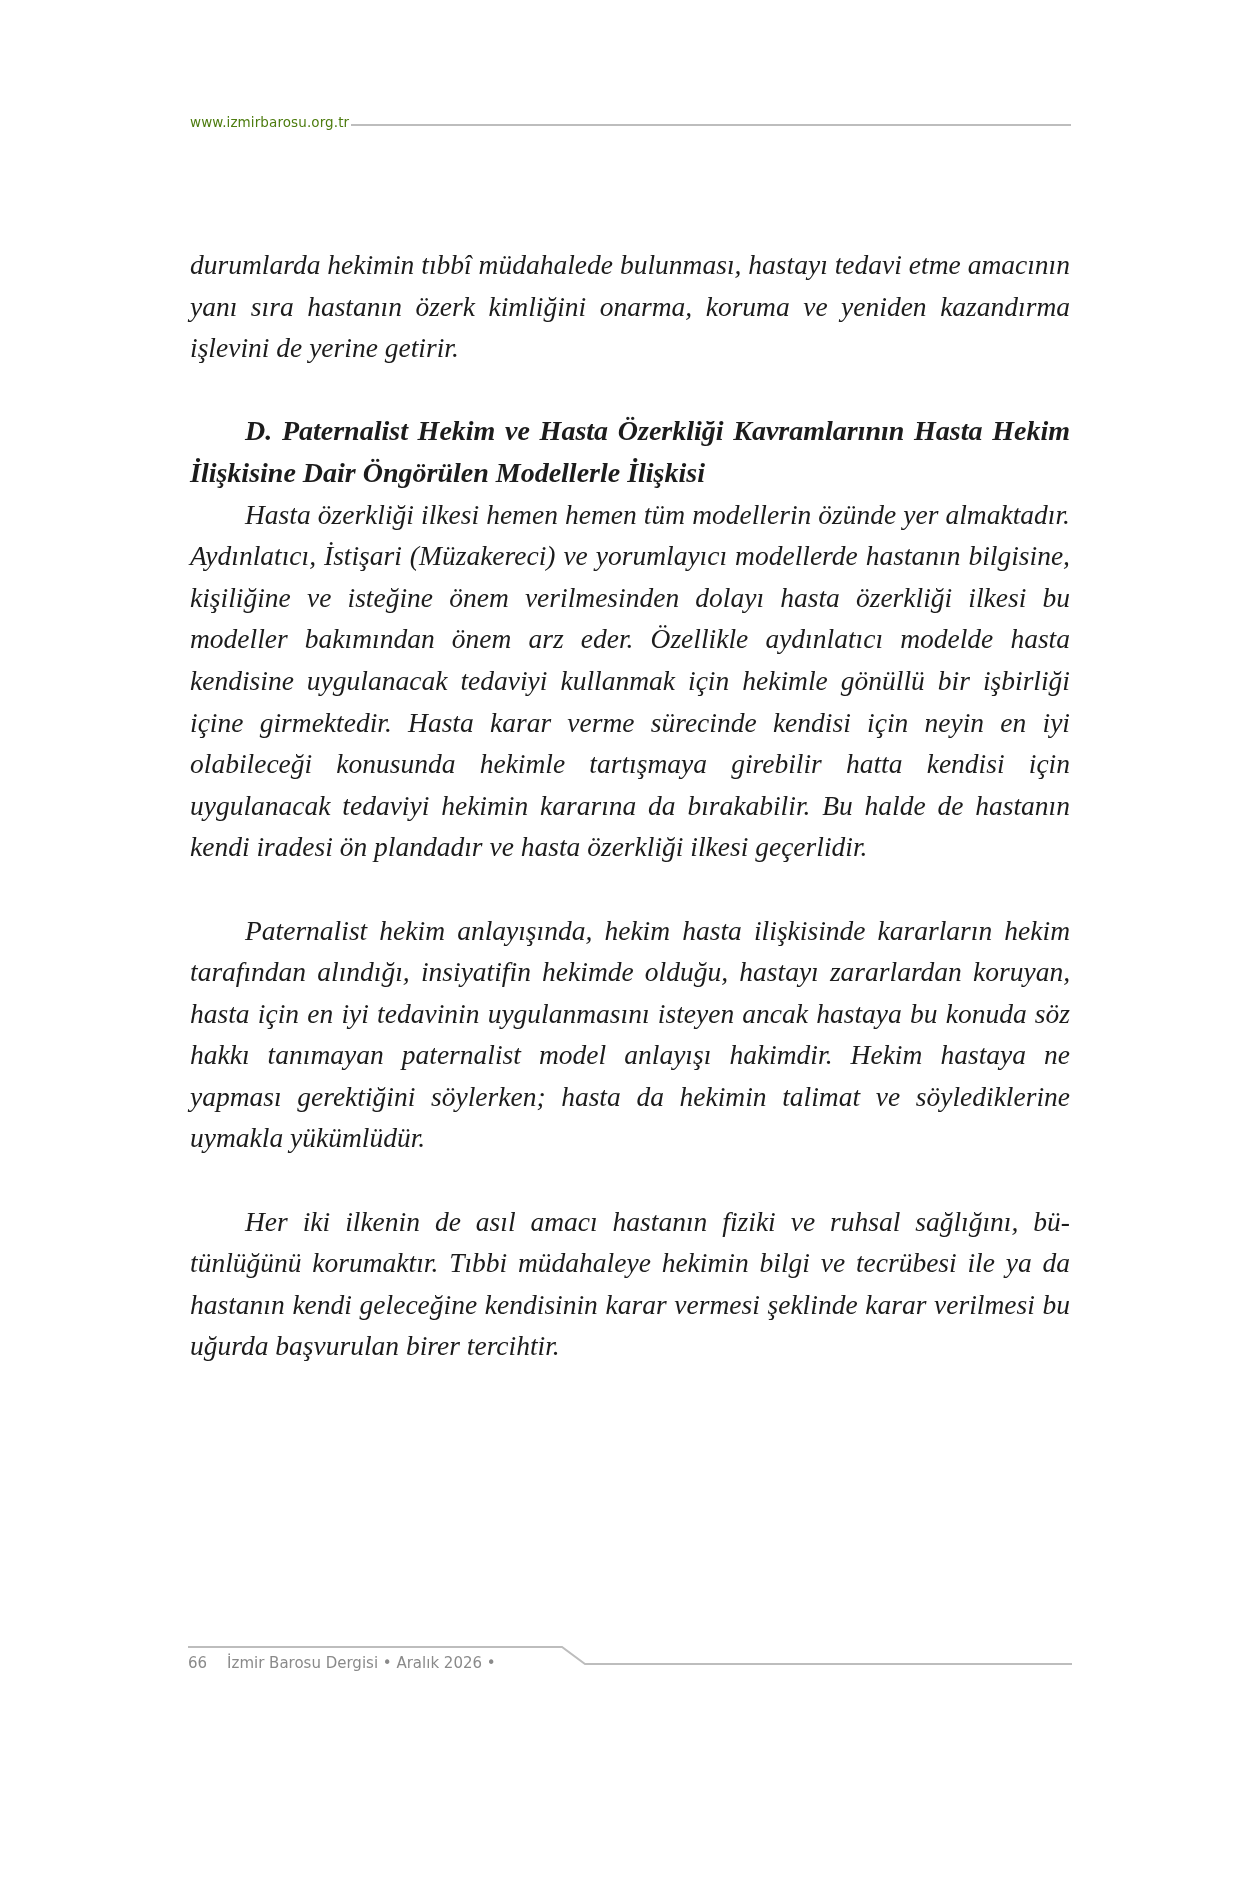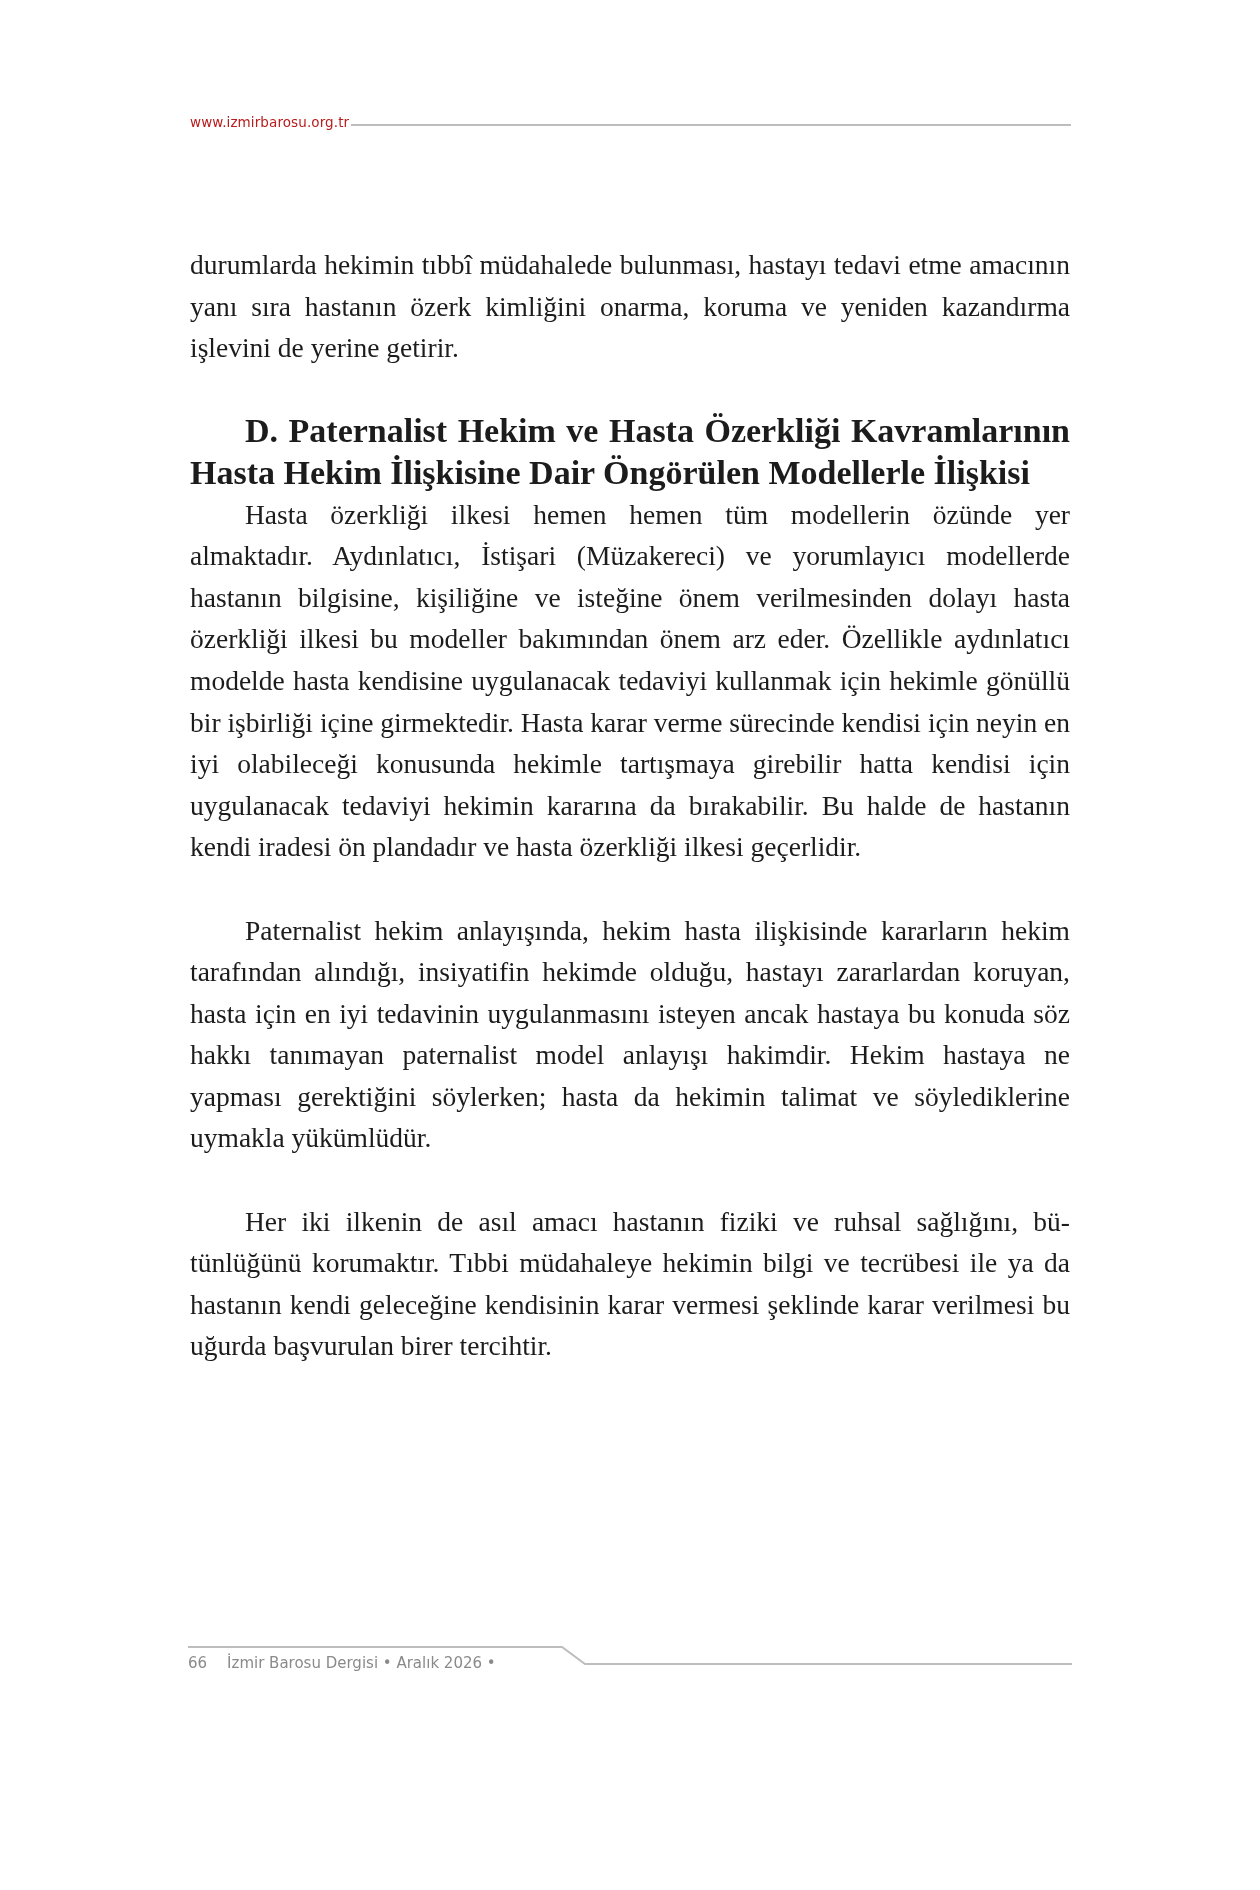--- a/index.html
+++ b/index.html
@@ -27,21 +27,21 @@
       left: 190px;
       top: 112px;
       width: 881px;
       height: 20px;
       display: flex;
       align-items: center;
     }
     .header-url {
       font-family: "DejaVu Sans", sans-serif;
       font-size: 13.5px;
-      color: #b91c1c;
+      color: #4d7c0f;
       letter-spacing: 0.1px;
       white-space: nowrap;
       line-height: 20px;
     }
     .header-rule {
       flex: 1;
       height: 2px;
       background: #bdbdbd;
       margin-left: 2px;
       margin-top: 5px;
@@ -54,30 +54,31 @@
       width: 880px;
       font-family: "Liberation Serif", "DejaVu Serif", serif;
       color: #1c1c1c;
       font-size: 27.5px;
       line-height: 41.6px;
     }
     .content p {
       margin: 0;
       text-align: justify;
       hyphens: manual;
+      font-style: italic;
     }
     .para-continued {
       margin-bottom: 41.6px !important;
     }
     .section-heading {
       margin: 0 0 41.6px 0;
       font-weight: bold;
       text-indent: 55px;
       text-align: justify;
-      font-size: 34px;
+      font-size: 28px;
     }
     .body-para {
       text-indent: 55px;
       margin-bottom: 41.6px !important;
     }
     
     .running-footer {
       position: absolute;
       left: 188px;
       top: 1640px;

